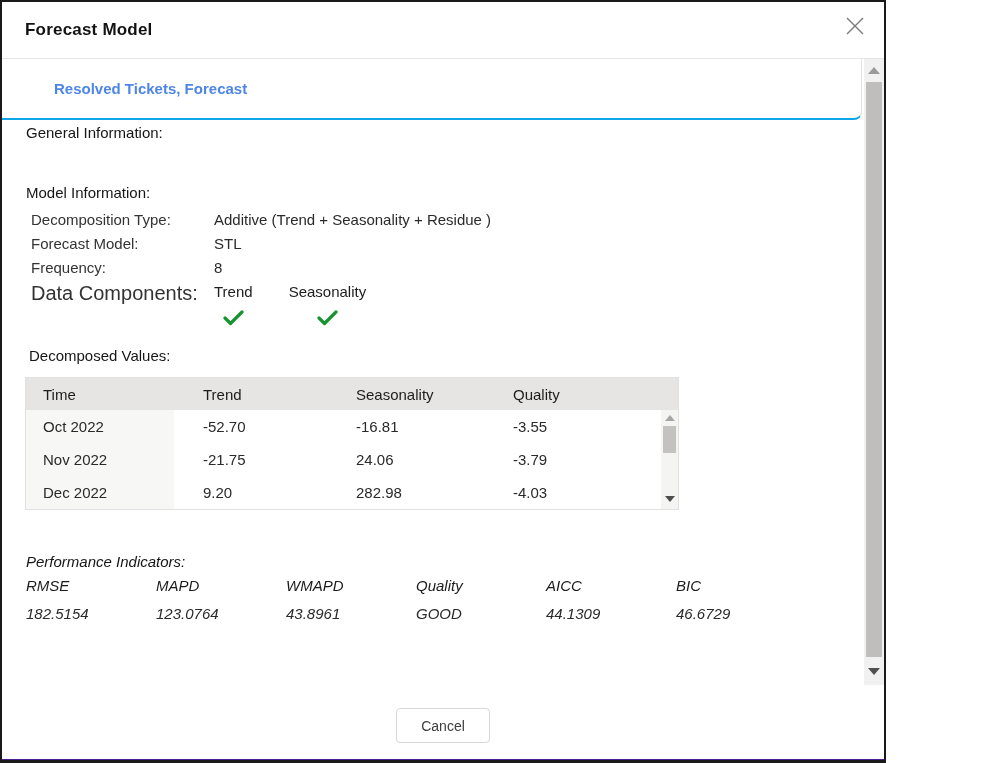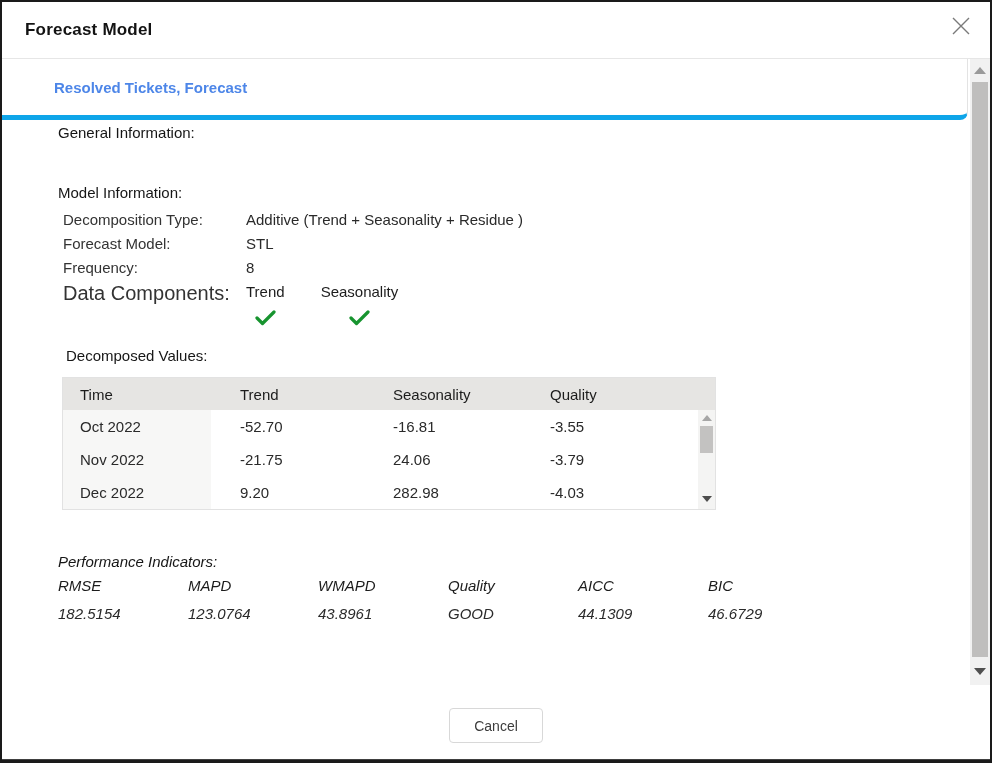--- a/index.html
+++ b/index.html
@@ -1,66 +1,66 @@
 <!DOCTYPE html>
 <html><head>
 <meta charset="utf-8">
 <style>
   * { margin:0; padding:0; box-sizing:border-box; }
   html,body { background:#fff; }
   body { font-family:"Liberation Sans", sans-serif; color:#2d2d2d; }
 
   .window {
-    position:relative; width:992px; height:763px;
+    position:relative; width:886px; height:763px;
     border:2px solid #1a1a1a; border-bottom-width:3px;
-    background:#404040; overflow:hidden;
+    background:#4c1d95; overflow:hidden;
   }
 
   
   .titlebar {
     position:relative; height:57px; display:flex; align-items:center;
     padding-left:23px; border-bottom:1px solid #e6e6e6; background:#fff;
   }
   .title { font-size:17px; font-weight:bold; color:#131313; letter-spacing:.2px; }
   .close-btn {
     position:absolute; top:10px; right:14px; width:30px; height:30px;
     display:flex; align-items:center; justify-content:center;
     background:none; border:none; cursor:pointer;
   }
 
   
   .body { position:relative; height:630px; background:#fff; }
 
   .report-card {
     height:61px; margin-right:22px;
-    border-bottom:5px solid #0ea5e9; border-right:1px solid #e3e3e3;
+    border-bottom:2px solid #0ea5e9; border-right:1px solid #e3e3e3;
     border-radius:0 0 8px 0;
     display:flex; align-items:center; padding-left:52px; background:#fff;
   }
   .report-link { font-size:15px; font-weight:bold; color:#4d86e8; cursor:pointer; }
 
-  .section { padding-left:56px; }
+  .section { padding-left:24px; }
   .section-heading { font-size:15px; color:#161616; line-height:19px; }
 
   .info-rows { margin-top:6px; }
   .info-row { display:flex; line-height:24px; font-size:15px; }
   .info-label { width:188px; padding-left:5px; color:#333; flex:none; }
   .info-value { color:#2a2a2a; }
 
   .general-section { margin-top:3px; }
   .model-section { margin-top:41px; }
 
   .components-row { display:flex; margin-top:2px; }
   .components-label { width:188px; padding-left:5px; font-size:20px; line-height:22px; color:#333; flex:none; }
   .components { display:flex; gap:36px; }
   .component { display:flex; flex-direction:column; align-items:center; }
   .component-name { font-size:15px; line-height:20px; color:#1d1d1d; }
   .component-check { margin-top:7px; }
 
-  .decomposed-section { margin-top:16px; padding-left:60px; }
+  .decomposed-section { margin-top:16px; padding-left:23px; }
   .decomposed-section .section-heading { padding-left:4px; }
 
   .table { width:654px; border:1px solid #e2e2e2; margin-top:12px; background:#fff; }
   .t-header {
     display:grid; grid-template-columns:148px 153px 157px 1fr;
     height:32px; align-items:center; background:#e6e5e3;
     font-size:15px; color:#1c1c1c;
   }
   .t-body { position:relative; height:99px; padding-right:17px; }
   .t-row {

